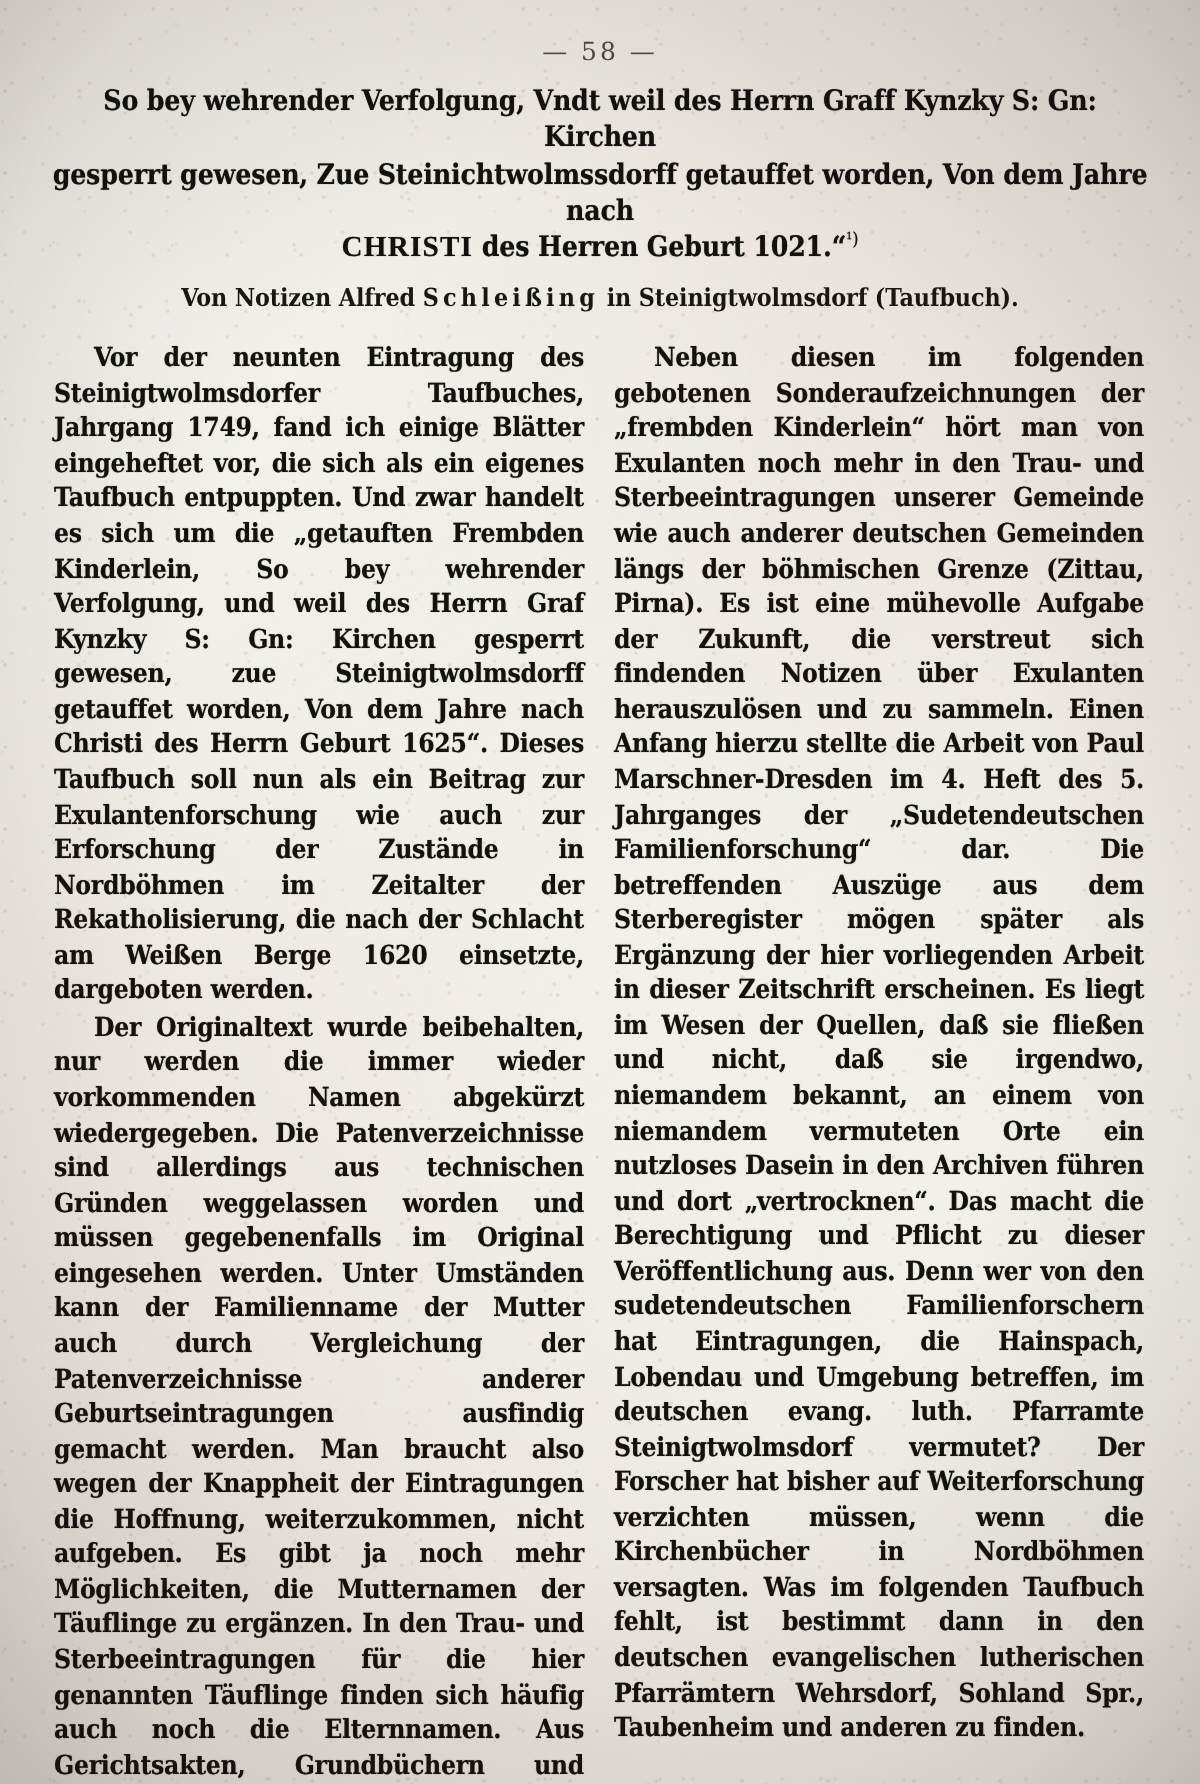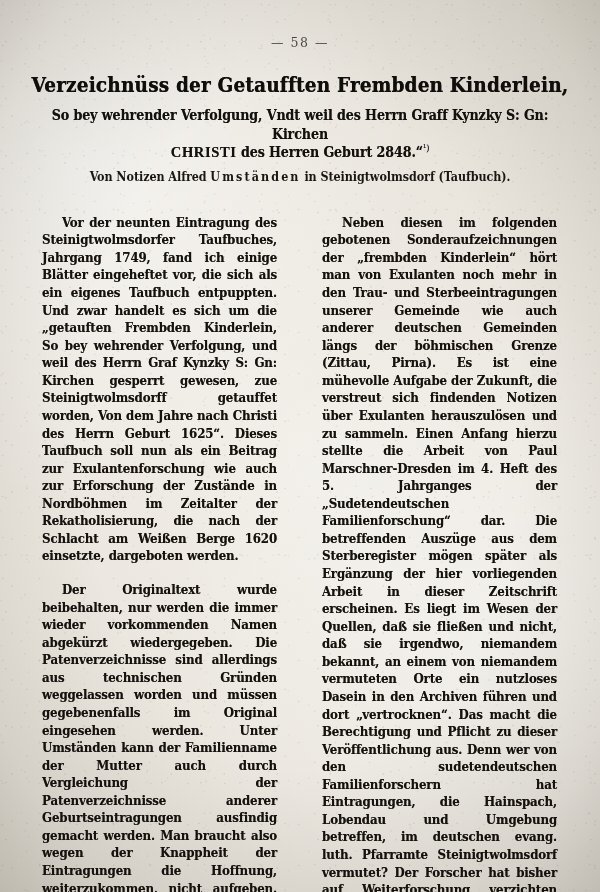--- a/index.html
+++ b/index.html
@@ -61,21 +61,21 @@
     z-index: 2;
     padding: 0 26px;
   }
 
   .folio {
     text-align: center;
     font-family: "DejaVu Serif", "Liberation Serif", serif;
     font-size: 12.5px;
     letter-spacing: 1.5px;
     color: #2a2620;
-    padding-top: 35px;
+    padding-top: 18px;
     opacity: .82;
   }
 
   
   .fraktur {
     font-family: "DejaVu Serif", "Liberation Serif", serif;
     font-weight: 700;
     font-stretch: condensed;
     letter-spacing: -0.1px;
     text-rendering: optimizeLegibility;
@@ -131,21 +131,21 @@
     display: flex;
     gap: 13px;
     margin-top: 14px;
     align-items: flex-start;
   }
   .col {
     width: 267px;
     flex: 0 0 267px;
   }
   .col p {
-    margin: 16px;
+    margin: 1px;
     font-size: 13.15px;
     font-weight: 700;
     line-height: 1.335;
     text-align: justify;
     text-align-last: left;
     text-justify: inter-word;
     hyphens: manual;
     color: #15120e;
     letter-spacing: -.15px;
     word-spacing: .2px;
@@ -156,31 +156,31 @@
   .col p.last { text-align-last: left; }
 </style>
 </head>
 <body>
 
 <div class="page">
   <div class="sheet">
 
     <div class="folio">— 58 —</div>
 
-    <h1 class="title fraktur">Verzeichnüss der Getaufften Frembden Kinderlein,</h1>
 
     <div class="subtitle fraktur">
       <span class="line">So bey wehrender Verfolgung, Vndt weil des Herrn Graff Kynzky S: Gn: Kirchen</span>
+      <span class="line">gesperrt gewesen, Zue Steinichtwolmssdorff getauffet worden, Von dem Jahre nach</span>
       <span class="line"><span class="roman-caps">CHRISTI</span>
-        <span>des Herren Geburt 2848.“</span><span class="fn">¹)</span></span>
+        <span>des Herren Geburt 1021.“</span><span class="fn">¹)</span></span>
     </div>
 
     <div class="byline fraktur">
       <span>Von Notizen Alfred</span>
-      <span class="spaced">Umständen</span>
+      <span class="spaced">Schleißing</span>
       <span>in Steinigtwolmsdorf (Taufbuch).</span>
     </div>
 
     <div class="columns">
       <div class="col fraktur">
         <p class="indent">Vor der neunten Eintragung des Steinigtwolmsdorfer Taufbuches, Jahrgang 1749, fand ich einige Blätter eingeheftet vor, die sich als ein eigenes Taufbuch entpuppten. Und zwar handelt es sich um die „getauften Frembden Kinderlein, So bey wehrender Verfolgung, und weil des Herrn Graf Kynzky S: Gn: Kirchen gesperrt gewesen, zue Steinigtwolmsdorff getauffet worden, Von dem Jahre nach Christi des Herrn Geburt 1625“. Dieses Taufbuch soll nun als ein Beitrag zur Exulantenforschung wie auch zur Erforschung der Zustände in Nordböhmen im Zeitalter der Rekatholisierung, die nach der Schlacht am Weißen Berge 1620 einsetzte, dargeboten werden.</p>
         <p class="indent last">Der Originaltext wurde beibehalten, nur werden die immer wieder vorkommenden Namen abgekürzt wiedergegeben. Die Patenverzeichnisse sind allerdings aus technischen Gründen weggelassen worden und müssen gegebenenfalls im Original eingesehen werden. Unter Umständen kann der Familienname der Mutter auch durch Vergleichung der Patenverzeichnisse anderer Geburtseintragungen ausfindig gemacht werden. Man braucht also wegen der Knappheit der Eintragungen die Hoffnung, weiterzukommen, nicht aufgeben. Es gibt ja noch mehr Möglichkeiten, die Mutternamen der Täuflinge zu ergänzen. In den Trau- und Sterbeeintragungen für die hier genannten Täuflinge finden sich häufig auch noch die Elternnamen. Aus Gerichtsakten, Grundbüchern und anderen Quellen kann man oft noch sehr viel über das Leben der Ahnen erfahren. Die datenmäßige Feststellung aus den Kirchbüchern ist vielfach erst der Anfang zu weiterer, ernster Forschung.</p>
       </div>
       <div class="col fraktur">
         <p class="indent">Neben diesen im folgenden gebotenen Sonderaufzeichnungen der „frembden Kinderlein“ hört man von Exulanten noch mehr in den Trau- und Sterbeeintragungen unserer Gemeinde wie auch anderer deutschen Gemeinden längs der böhmischen Grenze (Zittau, Pirna). Es ist eine mühevolle Aufgabe der Zukunft, die verstreut sich findenden Notizen über Exulanten herauszulösen und zu sammeln. Einen Anfang hierzu stellte die Arbeit von Paul Marschner-Dresden im 4. Heft des 5. Jahrganges der „Sudetendeutschen Familienforschung“ dar. Die betreffenden Auszüge aus dem Sterberegister mögen später als Ergänzung der hier vorliegenden Arbeit in dieser Zeitschrift erscheinen. Es liegt im Wesen der Quellen, daß sie fließen und nicht, daß sie irgendwo, niemandem bekannt, an einem von niemandem vermuteten Orte ein nutzloses Dasein in den Archiven führen und dort „vertrocknen“. Das macht die Berechtigung und Pflicht zu dieser Veröffentlichung aus. Denn wer von den sudetendeutschen Familienforschern hat Eintragungen, die Hainspach, Lobendau und Umgebung betreffen, im deutschen evang. luth. Pfarramte Steinigtwolmsdorf vermutet? Der Forscher hat bisher auf Weiterforschung verzichten müssen, wenn die Kirchenbücher in Nordböhmen versagten. Was im folgenden Taufbuch fehlt, ist bestimmt dann in den deutschen evangelischen lutherischen Pfarrämtern Wehrsdorf, Sohland Spr., Taubenheim und anderen zu finden.</p>

